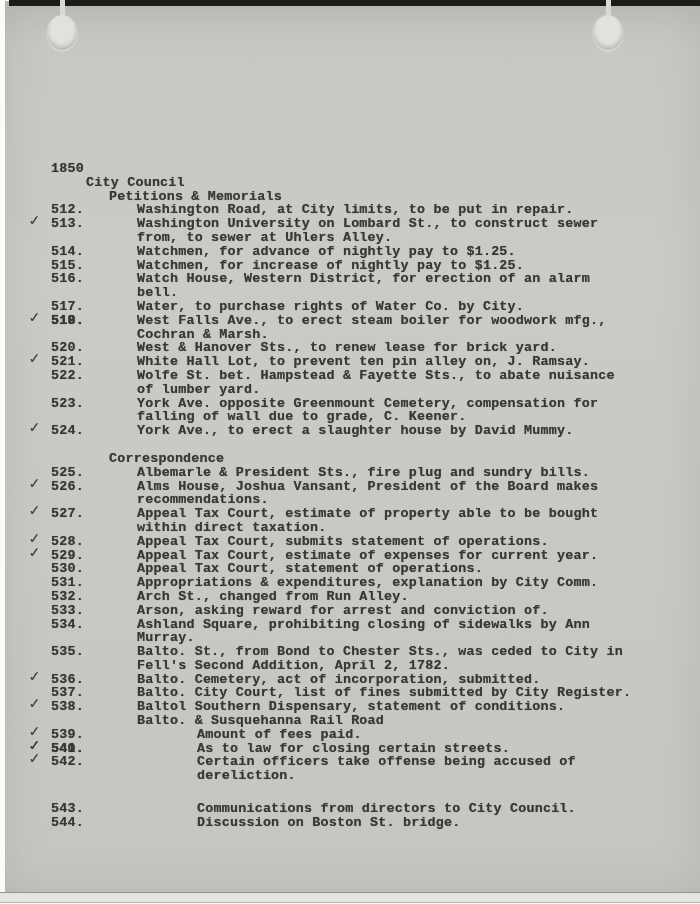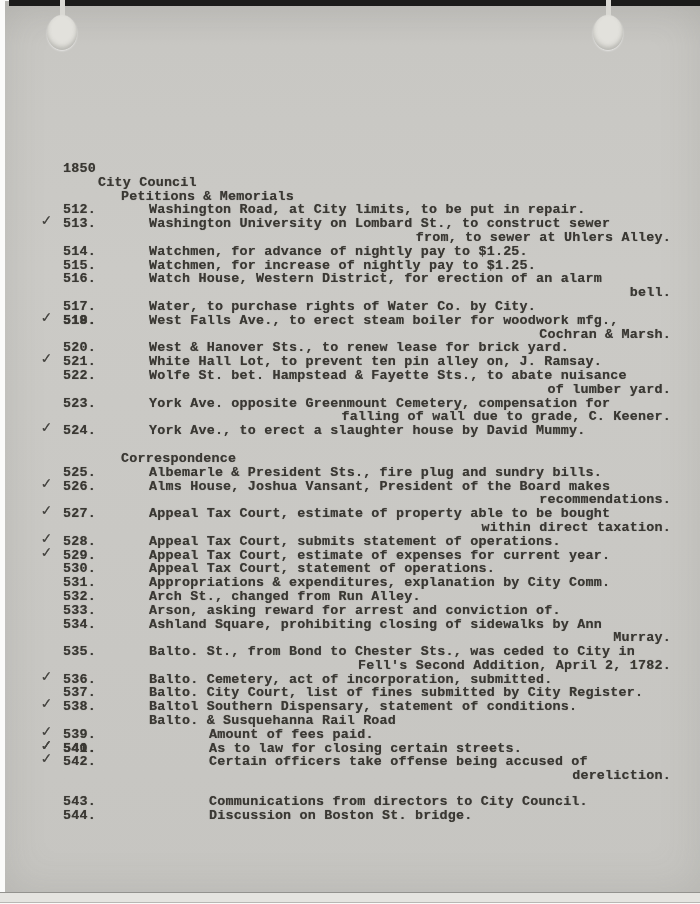--- a/index.html
+++ b/index.html
@@ -27,40 +27,40 @@
     z-index:3;
   }
   .hole1{left:47px;top:15px;}
   .hole2{left:593px;top:15px;}
   .bottom-edge{
     position:absolute;left:0;top:892px;width:700px;height:9px;
     background:#e5e4e0;border-top:1px solid #93928e;border-bottom:1px solid #b9b8b4;
   }
 
   .content{
-    position:absolute;left:16px;top:162px;width:584px;z-index:2;
+    position:absolute;left:4px;top:162px;width:584px;z-index:2;
     font-size:13.4px;line-height:13.8px;font-weight:bold;
     color:#3a3833;letter-spacing:0.2px;
     text-shadow:0 0 0.7px rgba(52,50,46,0.65);
   }
   .year{margin-left:47px;}
   .title{margin-left:82px;}
   .heading{margin-left:105px;}
   .heading.gap-before{margin-top:14px;}
   .row{position:relative;padding-left:133px;}
-  .row.gap-before{margin-top:12px;font-family:Liberation Mono, monospace;}
+  .row.gap-before{margin-top:19px;font-family:Liberation Mono, monospace;}
   .num{position:absolute;left:47px;top:0;}
   .check{
     position:absolute;left:26px;top:-2px;font-size:15px;
     transform:rotate(-6deg) scaleX(1.15);color:#454440;
     text-shadow:0 0 0.6px rgba(60,60,55,0.6);
   }
   .desc{width:522px;}
   .sub .desc{padding-left:60px;width:462px;}
-  .cont{text-align:right;}
+  .cont{text-align:left;}
 </style>
 </head>
 <body>
 
 <div class="paper"></div>
 <div class="topbar"></div>
 <div class="slit slit1"></div>
 <div class="slit slit2"></div>
 <div class="hole hole1"></div>
 <div class="hole hole2"></div>

